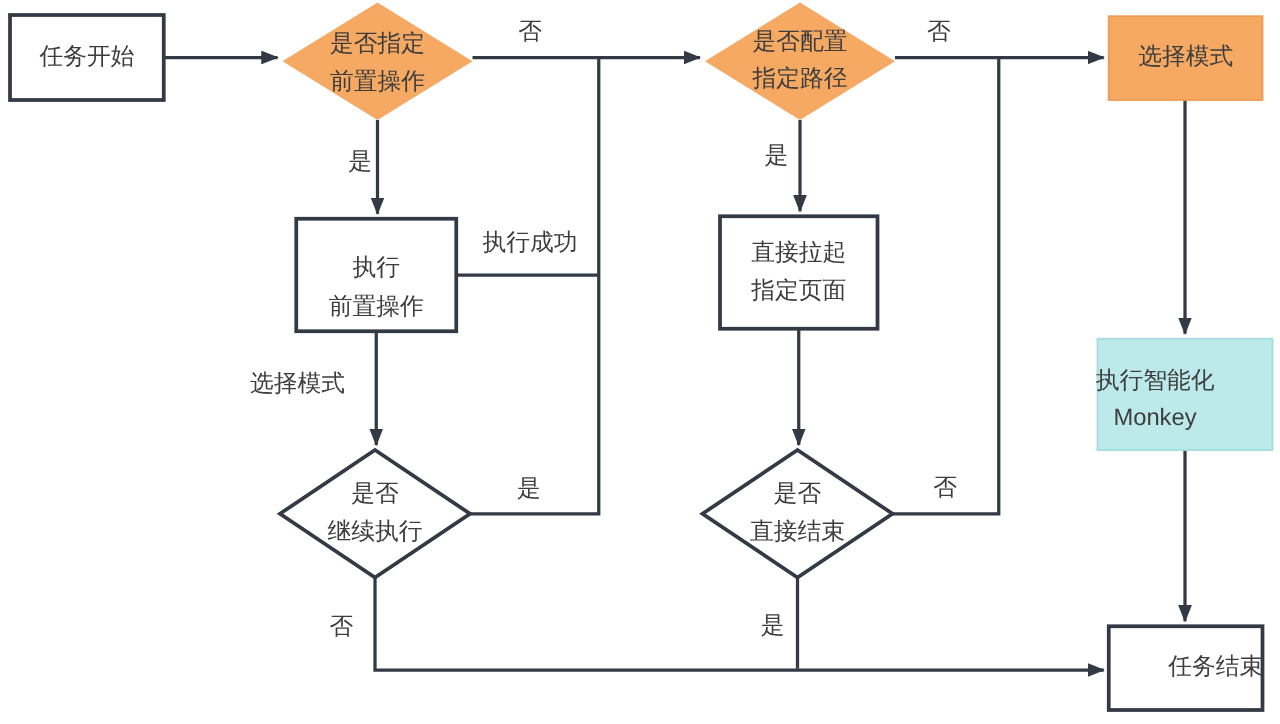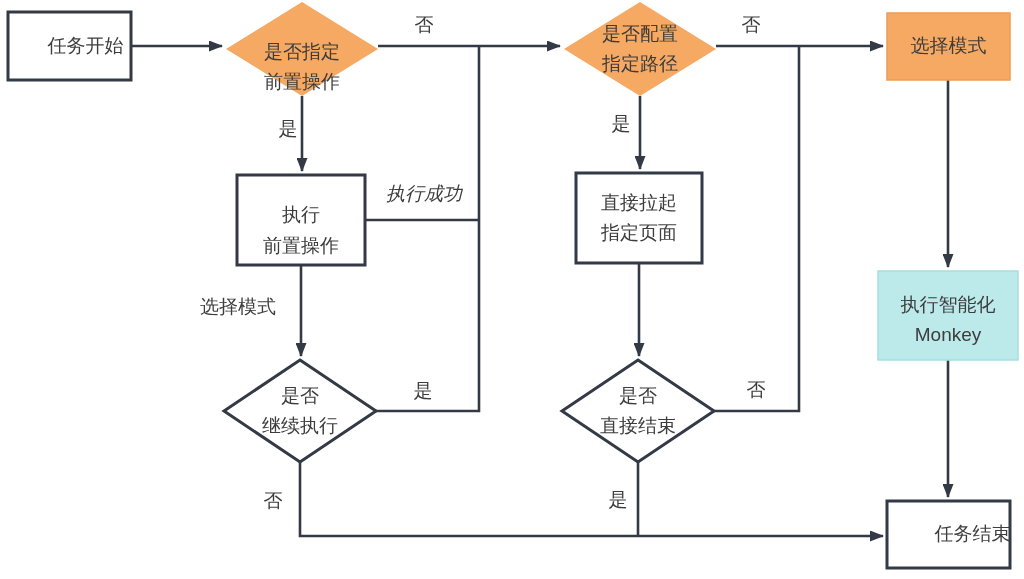--- a/index.html
+++ b/index.html
@@ -75,42 +75,42 @@
     <polygon points="640,2 716,49 640,96 564,49" fill="#f5a963"></polygon>
     <rect x="887" y="13" width="123" height="67" fill="#f5a963" stroke="#ec9d55" stroke-width="1.5"></rect>
     <rect x="237" y="175" width="128" height="90" fill="#ffffff" stroke="#333a46" stroke-width="3"></rect>
     <rect x="576" y="173" width="126" height="90" fill="#ffffff" stroke="#333a46" stroke-width="3"></rect>
     <rect x="878" y="271" width="140" height="89" fill="#bce9ea" stroke="#a6dee0" stroke-width="1.5"></rect>
     <polygon points="300,360 376,411 300,462 224,411" fill="#ffffff" stroke="#333a46" stroke-width="3"></polygon>
     <polygon points="638,360 714,411 638,462 562,411" fill="#ffffff" stroke="#333a46" stroke-width="3"></polygon>
     <rect x="887" y="501" width="123" height="67" fill="#ffffff" stroke="#333a46" stroke-width="3"></rect>
   </svg>
 
-  <div class="node-label" style="left:8px;   top:12px;  width:123px; height:68px;margin-left:16px;">任务开始</div>
-  <div class="node-label" style="left:226px; top:20px;   width:152px; height:94px;">是否指定
+  <div class="node-label" style="left:8px;   top:12px;  width:123px; height:68px;">任务开始</div>
+  <div class="node-label" style="left:226px; top:4px;   width:152px; height:94px;">是否指定
 前置操作</div>
   <div class="node-label" style="left:887px; top:13px;  width:123px; height:67px;">选择模式</div>
   <div class="node-label" style="left:564px; top:2px;   width:152px; height:94px;">是否配置
 指定路径</div>
   <div class="node-label" style="left:237px; top:175px; width:128px; height:111px;">执行
 前置操作</div>
   <div class="node-label" style="left:576px; top:173px; width:126px; height:90px;">直接拉起
 指定页面</div>
-  <div class="node-label" style="left:878px; top:271px; width:140px; height:98px;">执行智能化
+  <div class="node-label" style="left:854px; top:271px; width:140px; height:98px;">执行智能化
 Monkey</div>
   <div class="node-label" style="left:224px; top:360px; width:152px; height:102px;">是否
 继续执行</div>
   <div class="node-label" style="left:562px; top:360px; width:152px; height:102px;">是否
 直接结束</div>
   <div class="node-label" style="left:887px; top:501px; width:123px; height:67px;padding-left:24px;">任务结束</div>
 
   <div class="edge-label" style="left:424px; top:25px;">否</div>
   <div class="edge-label" style="left:751px; top:25px;">否</div>
   <div class="edge-label" style="left:288px; top:129px;">是</div>
   <div class="edge-label" style="left:621px; top:124px;">是</div>
-  <div class="edge-label" style="left:424px; top:194px;font-style:italic;">执行成功</div>
+  <div class="edge-label" style="left:424px; top:194px;">执行成功</div>
   <div class="edge-label" style="left:238px; top:307px;">选择模式</div>
   <div class="edge-label" style="left:423px; top:391px;">是</div>
   <div class="edge-label" style="left:273px; top:501px;">否</div>
   <div class="edge-label" style="left:756px; top:390px;">否</div>
   <div class="edge-label" style="left:618px; top:500px;">是</div>
 
 </div>
 
 </body></html>

